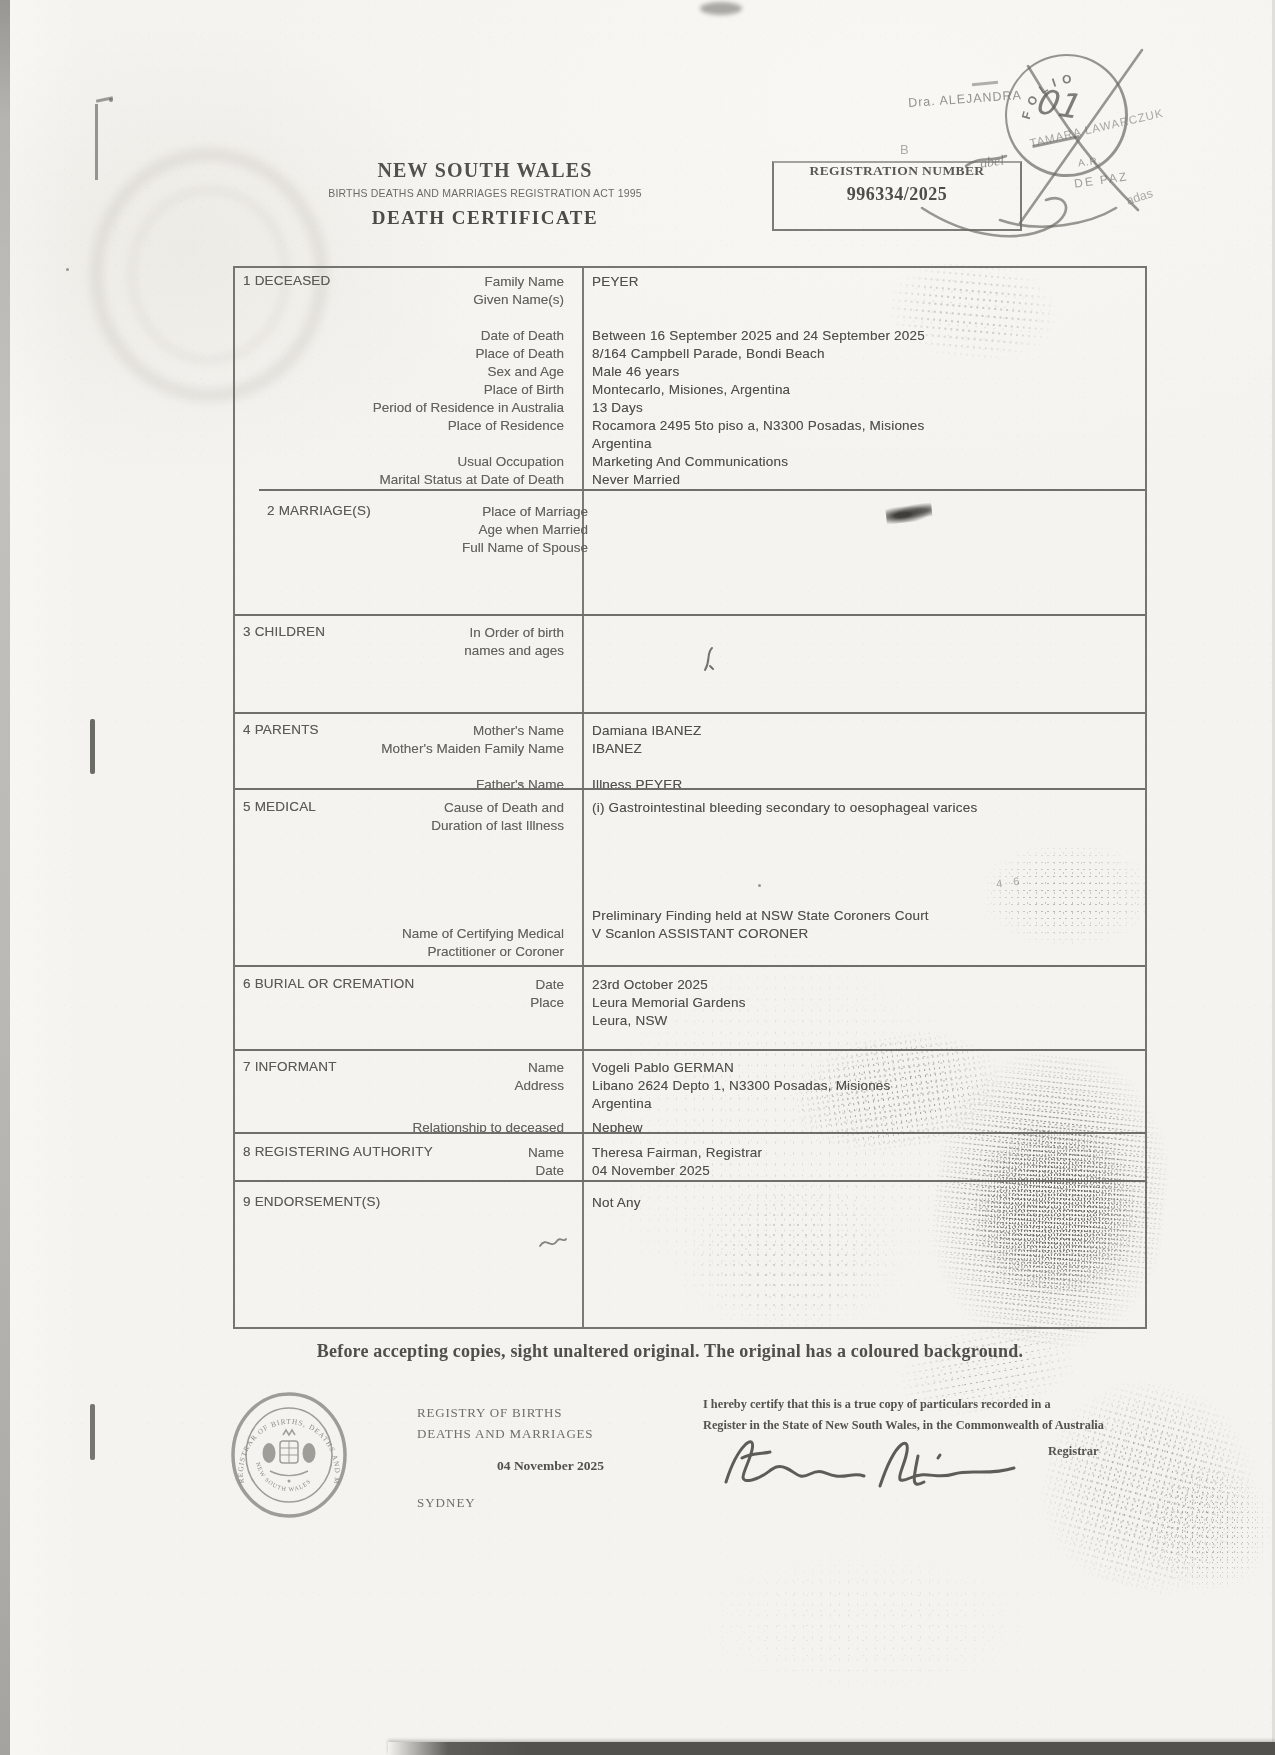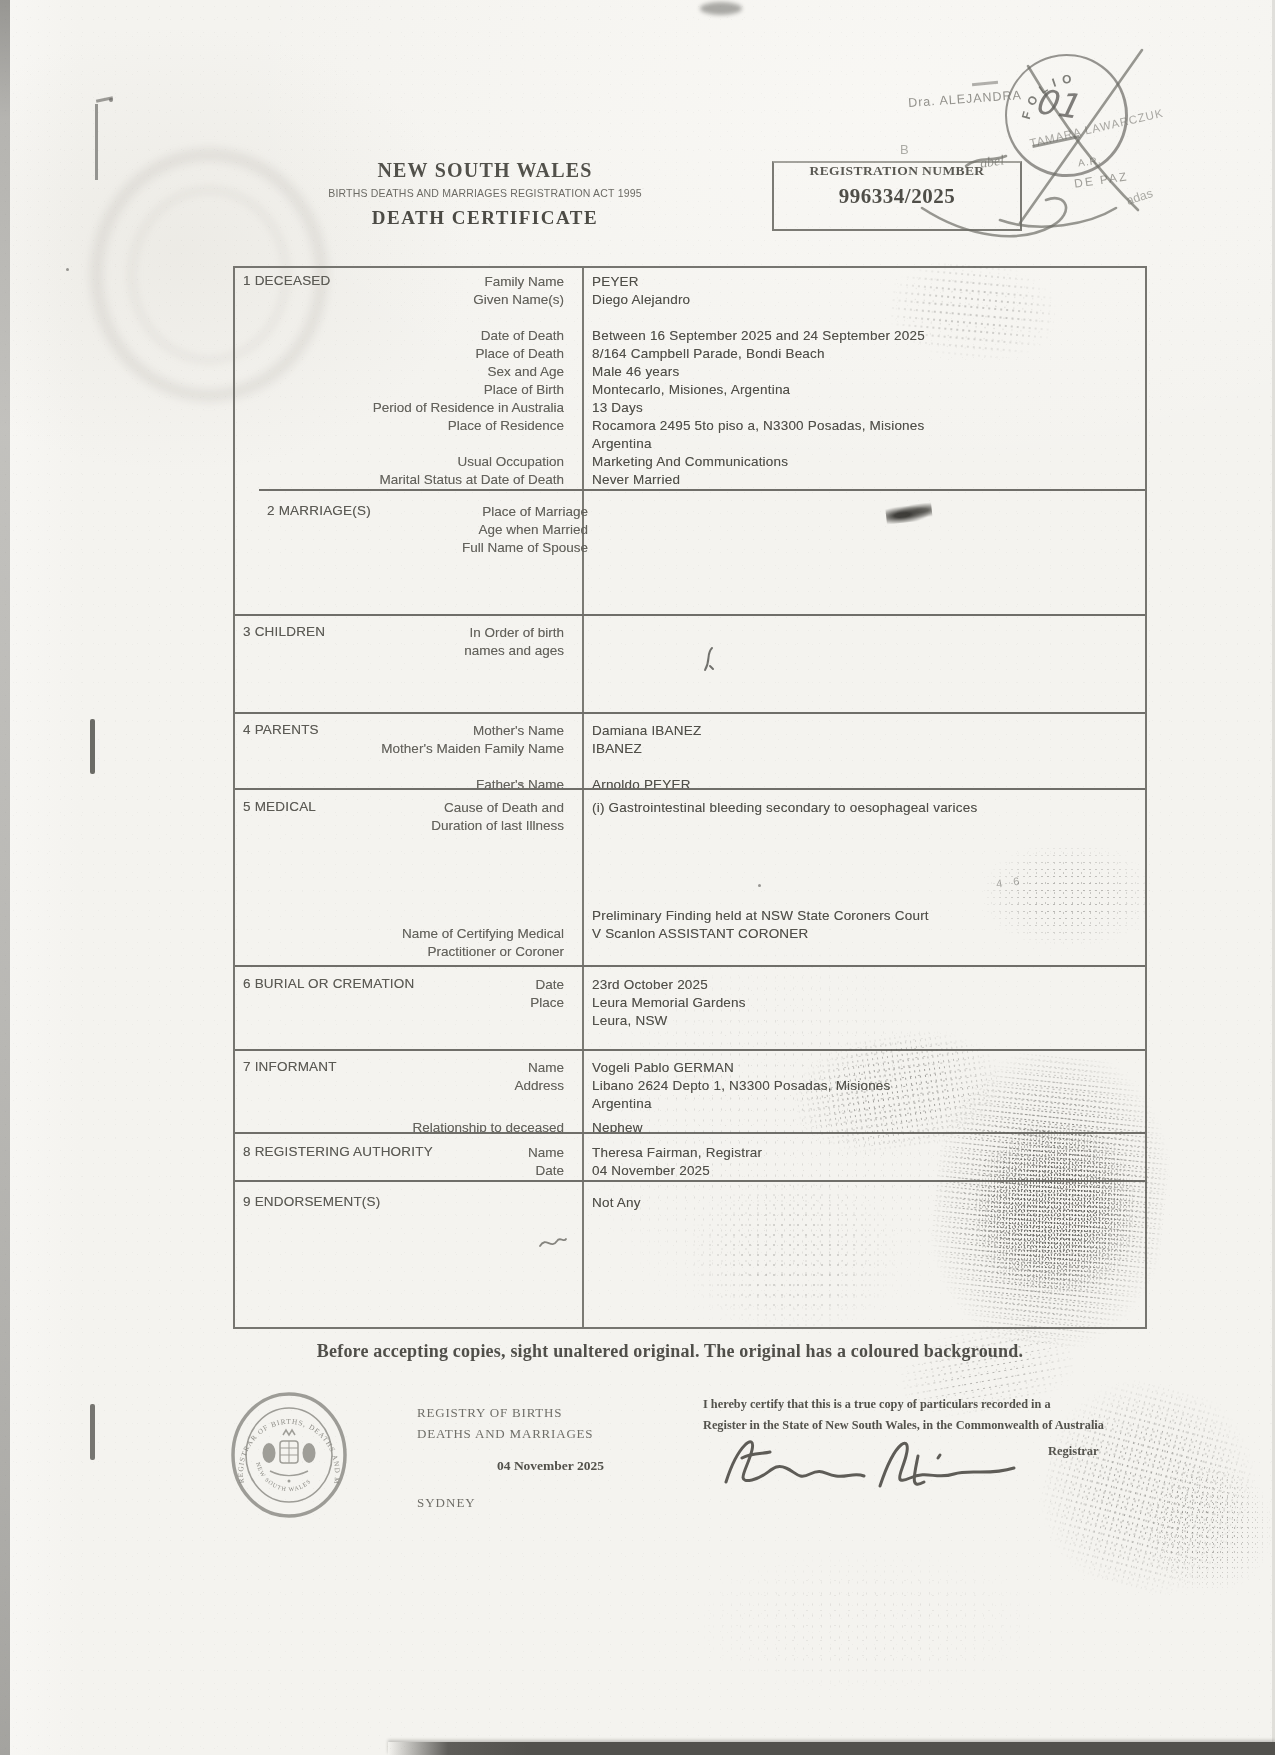--- a/index.html
+++ b/index.html
@@ -36,21 +36,21 @@
   .staple-c{position:absolute;left:90px;top:1404px;width:5px;height:56px;background:rgba(76,75,71,.75);border-radius:2px;}
   .dot{position:absolute;border-radius:50%;background:rgba(88,87,83,.6);}
   
   .hdr-state{position:absolute;left:310px;top:159px;width:350px;text-align:center;
     font-family:"Liberation Serif",serif;font-weight:bold;font-size:20px;letter-spacing:1.2px;color:#52514b;}
   .hdr-act{position:absolute;left:300px;top:187px;width:370px;text-align:center;font-size:10.5px;letter-spacing:.2px;color:#6c6b65;}
   .hdr-title{position:absolute;left:310px;top:207px;width:350px;text-align:center;
     font-family:"Liberation Serif",serif;font-weight:bold;font-size:19px;letter-spacing:1.5px;color:#4c4b45;}
   .reg-box{position:absolute;left:772px;top:161px;width:250px;height:70px;border:2px solid #7b7a74;border-top-color:#a3a29c;box-sizing:border-box;text-align:center;}
   .reg-label{font-family:"Liberation Serif",serif;font-weight:bold;font-size:13.5px;letter-spacing:.4px;color:#5a5953;}
-  .reg-number{margin-top:5px;font-family:"Liberation Serif",serif;font-weight:bold;font-size:21px;letter-spacing:.5px;color:#4f4e48;}
+  .reg-number{margin-top:5px;font-family:"Liberation Serif",serif;font-weight:bold;font-size:18px;letter-spacing:.5px;color:#4f4e48;}
   
   .stamp{position:absolute;left:880px;top:38px;width:370px;height:235px;pointer-events:none;}
   .stamp .bar{position:absolute;left:92px;top:44px;width:26px;height:2.5px;background:rgba(118,117,112,.55);transform:rotate(-5deg);}
   .stamp .dra{position:absolute;left:28px;top:54px;font-size:12.5px;letter-spacing:1px;color:rgba(128,127,121,.85);transform:rotate(-4deg);white-space:nowrap;}
   .stamp .tamara{position:absolute;left:148px;top:84px;font-size:11.5px;letter-spacing:1px;color:rgba(134,133,127,.7);transform:rotate(-13deg);white-space:nowrap;}
   .stamp .frag-b{position:absolute;left:20px;top:104px;font-size:13px;color:rgba(140,139,133,.7);}
   .stamp .abel{position:absolute;left:100px;top:116px;font-family:"Liberation Serif",serif;font-style:italic;font-size:14px;color:rgba(118,117,111,.75);transform:rotate(-8deg);}
   .stamp .ar{position:absolute;left:198px;top:118px;font-size:10px;letter-spacing:1px;color:rgba(140,139,133,.85);transform:rotate(-8deg);}
   .stamp .depaz{position:absolute;left:194px;top:135px;font-size:12px;letter-spacing:2px;color:rgba(136,135,129,.8);transform:rotate(-8deg);}
   .stamp .adas{position:absolute;left:246px;top:152px;font-size:12.5px;color:rgba(146,145,139,.75);transform:rotate(-18deg);}
@@ -167,21 +167,20 @@
     <div class="col-divider" data-name="column-divider-line"></div>
   <div class="sec" data-name="section-1-deceased" style="top: 0px; height: 221px;">
         <div class="sec-heading" data-name="section-heading" style="top: 5px;">1 DECEASED</div>
         <div class="sec-lines" data-name="section-lines" style="padding-top: 5px;">
           <div class="line" data-name="field-line">
             <div class="lab" data-name="field-label">Family Name</div>
             <div class="val" data-name="field-value">PEYER</div>
           </div>
           <div class="line" data-name="field-line">
             <div class="lab" data-name="field-label">Given Name(s)</div>
-            <div class="val" data-name="field-value">Diego Alejandro</div>
           </div>
           <div class="line" data-name="field-line">
             <div class="lab" data-name="field-label"></div>
             <div class="val" data-name="field-value"></div>
           </div>
           <div class="line" data-name="field-line">
             <div class="lab" data-name="field-label">Date of Death</div>
             <div class="val" data-name="field-value">Between 16 September 2025 and 24 September 2025</div>
           </div>
           <div class="line" data-name="field-line">
@@ -258,21 +257,21 @@
           <div class="line" data-name="field-line">
             <div class="lab" data-name="field-label">Mother's Maiden Family Name</div>
             <div class="val" data-name="field-value">IBANEZ</div>
           </div>
           <div class="line" data-name="field-line">
             <div class="lab" data-name="field-label"></div>
             <div class="val" data-name="field-value"></div>
           </div>
           <div class="line" data-name="field-line">
             <div class="lab" data-name="field-label">Father's Name</div>
-            <div class="val" data-name="field-value">Arnoldo PEYER</div>
+            <div class="val" data-name="field-value">Illness PEYER</div>
           </div>
         </div>
       </div>
       <div class="sec" data-name="section-5-medical" style="top: 520px; height: 177px; border-top: 2px solid rgb(111, 110, 105);">
         <div class="sec-heading" data-name="section-heading" style="top: 9px;">5 MEDICAL</div>
         <div class="sec-lines" data-name="section-lines" style="padding-top: 9px;">
           <div class="line" data-name="field-line">
             <div class="lab" data-name="field-label">Cause of Death and</div>
             <div class="val" data-name="field-value">(i) Gastrointestinal bleeding secondary to oesophageal varices</div>
           </div>

